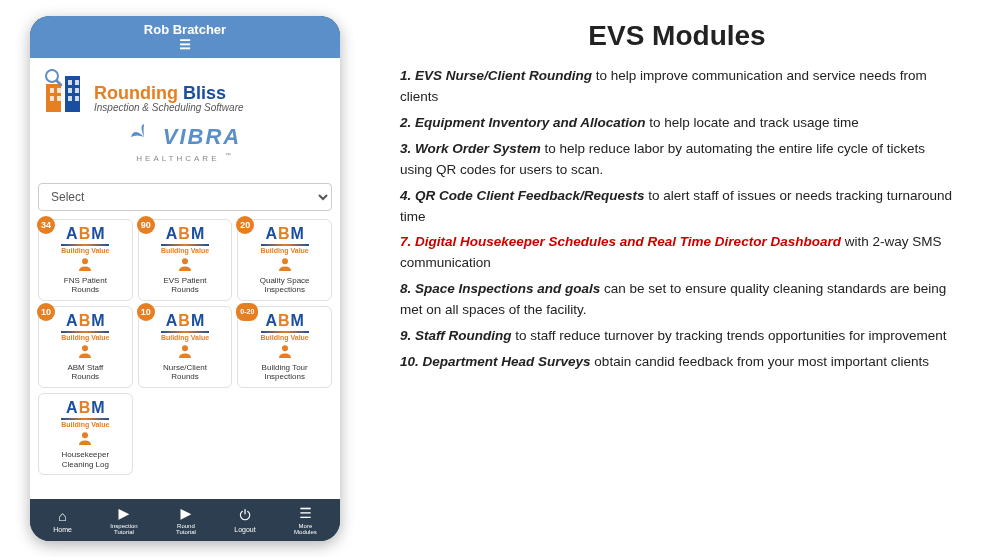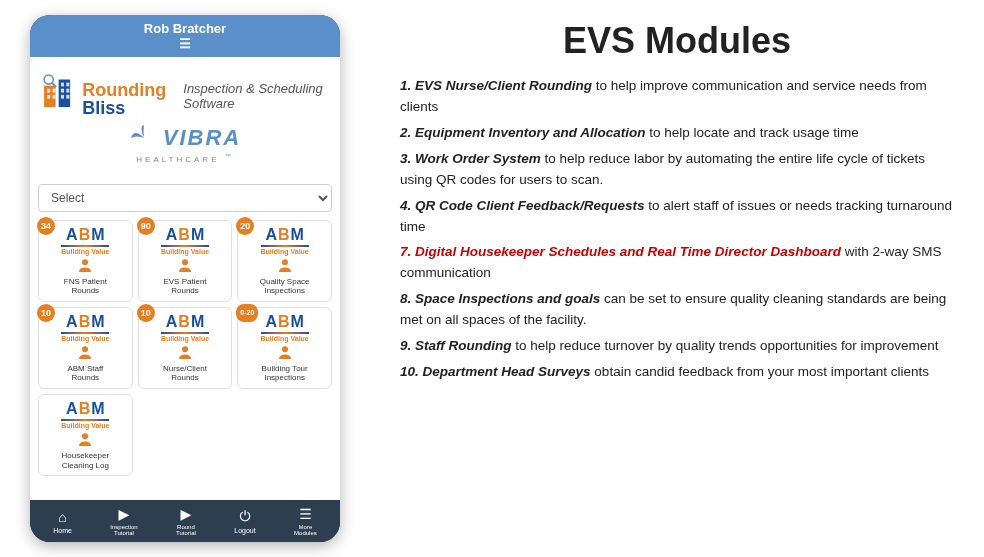--- a/index.html
+++ b/index.html
@@ -56,33 +56,33 @@
     }
 
     .logo-icon {
       width: 50px;
       height: 50px;
       margin-right: 6px;
     }
 
     .logo-text {
       display: flex;
-      flex-direction: row;
+      flex-direction: column;
       margin-top: 16px;
     }
 
     .logo-title {
       font-size: 18px;
       font-weight: 900;
       color: #2c3e50;
       line-height: 1;
     }
 
     .logo-subtitle {
-      font-size: 13px;
+      font-size: 10px;
       color: #555;
       font-style: italic;
     }
 
     .vibra-logo {
       text-align: center;
       margin-bottom: 20px;
     }
 
     .vibra-text {
@@ -212,21 +212,21 @@
     }
 
     
     .right-panel {
       flex: 1;
       padding: 20px 30px;
       overflow-y: auto;
     }
 
     .evs-title {
-      font-size: 36px;
+      font-size: 28px;
       font-weight: bold;
       text-align: center;
       color: #222;
       margin-bottom: 14px;
     }
 
     .module-list {
       font-size: 13.5px;
       line-height: 1.55;
       color: #222;
@@ -494,21 +494,21 @@
       <span> with 2-way SMS communication</span>
     </div>
 
     <div class="module-item">
       <strong>8. Space Inspections and goals</strong>
       <span> can be set to ensure quality cleaning standards are being met on all spaces of the facility.</span>
     </div>
 
     <div class="module-item">
       <strong>9. Staff Rounding</strong>
-      <span> to help reduce turnover by quality trends opportunities for improvement</span>
+      <span> to staff reduce turnover by tracking trends opportunities for improvement</span>
     </div>
 
     <div class="module-item">
       <strong>10. Department Head Surveys</strong>
       <span> obtain candid feedback from your most important clients</span>
     </div>
 
   </div>
 </div>
 

